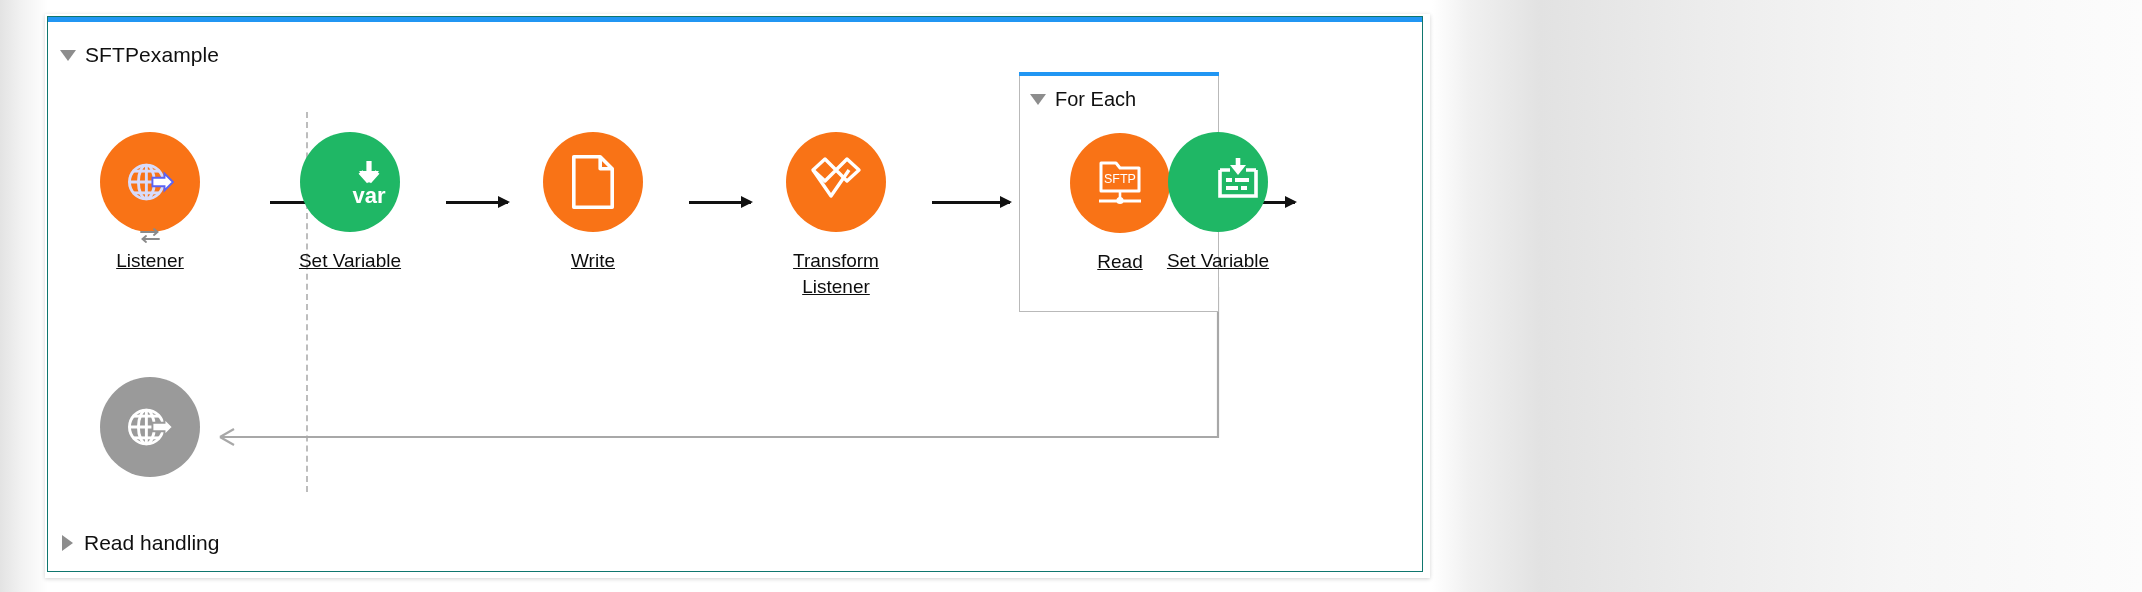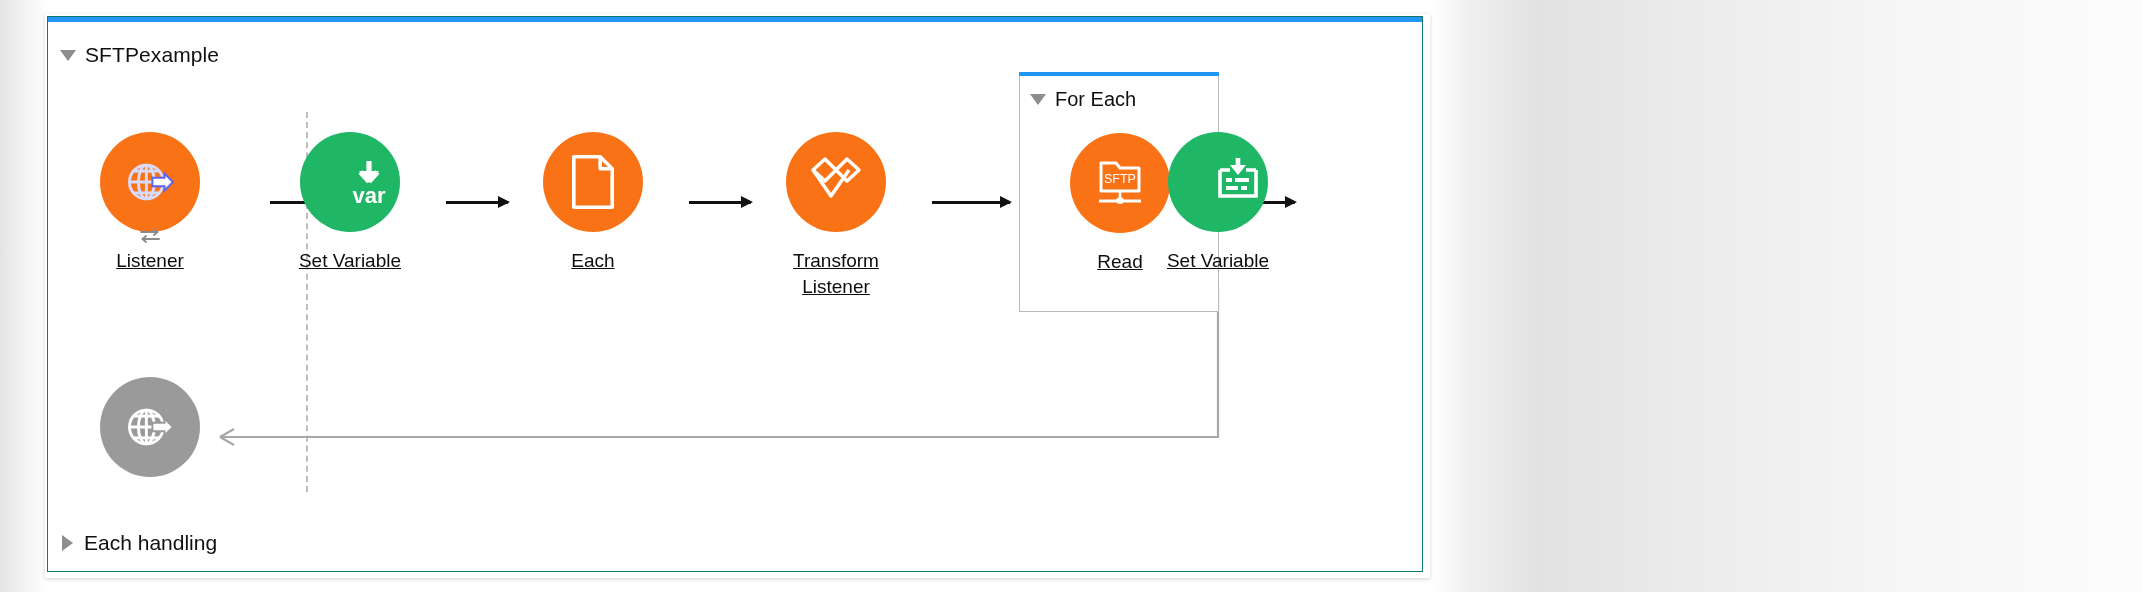--- a/index.html
+++ b/index.html
@@ -255,21 +255,21 @@
 
     <div class="arrow" style="left: 398px; top: 184px; width: 62px;"></div>
 
     <div class="node" style="left: 465px; top: 115px;">
       <div class="node-circle c-purple">
         <svg width="56" height="60" viewBox="0 0 44 50">
           <path d="M 6 4 H 28 L 38 14 V 46 H 6 Z" fill="none" stroke="#ffffff" stroke-width="3" stroke-linejoin="round"></path>
           <path d="M 28 4 V 14 H 38" fill="none" stroke="#ffffff" stroke-width="3" stroke-linejoin="round"></path>
         </svg>
       </div>
-      <div class="node-label">Each</div>
+      <div class="node-label">Write</div>
     </div>
 
     <div class="arrow" style="left: 641px; top: 184px; width: 62px;"></div>
 
     <div class="node" style="left: 708px; top: 115px;">
       <div class="node-circle c-purple">
         <svg width="62" height="56" viewBox="0 0 62 56">
           <g fill="none" stroke="#ffffff" stroke-width="3.4" stroke-linejoin="round">
             <path d="M 8 16 L 20 5 L 31 16 L 20 27 Z"></path>
             <path d="M 8 16 L 26 42 L 44 16"></path>
@@ -333,17 +333,17 @@
             <line x1="21" y1="10" x2="21" y2="38"></line>
           </g>
           <path d="M 26 20.5 H 36 V 17 L 43 24 L 36 31 V 27.5 H 26 Z" fill="#ffffff" stroke="#9a9a9a" stroke-width="1.6"></path>
         </svg>
       </div>
       <div class="node-label"></div>
     </div>
 
     <div class="err-header">
       <div class="tri-right"></div>
-      <div class="err-title">Each handling</div>
+      <div class="err-title">Read handling</div>
     </div>
 
   </div>
 </div>
 
 </body></html>

